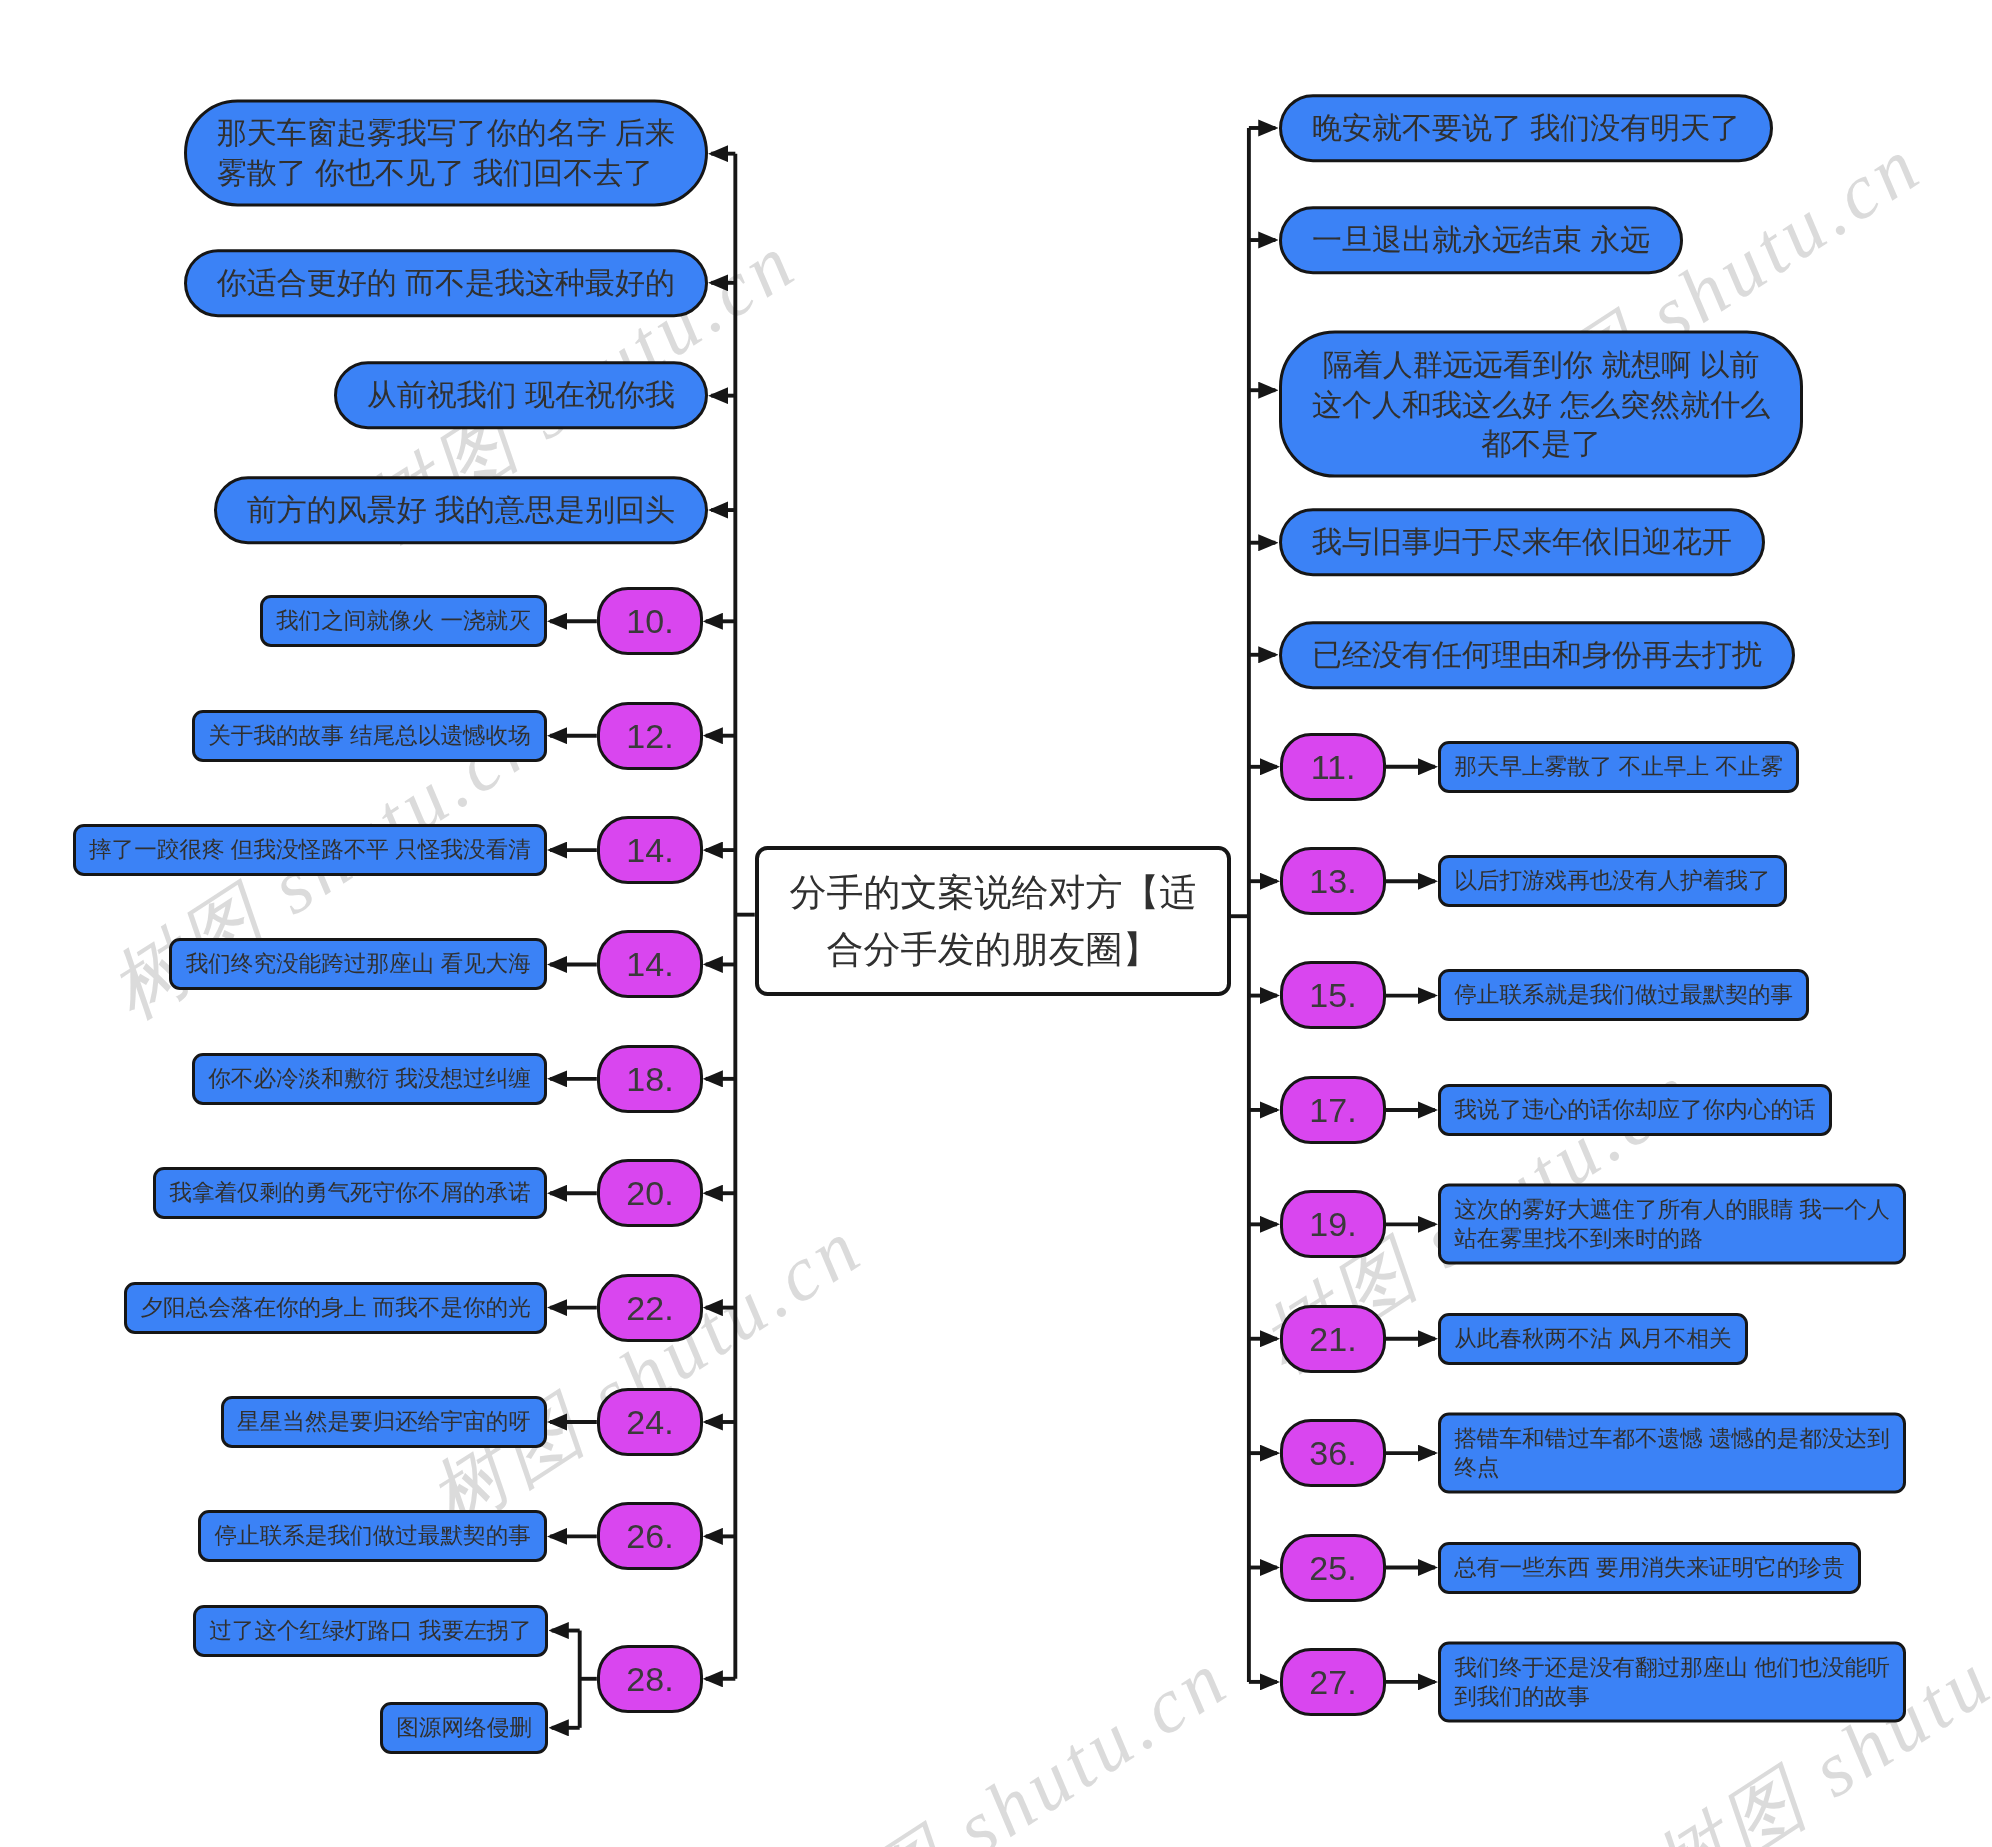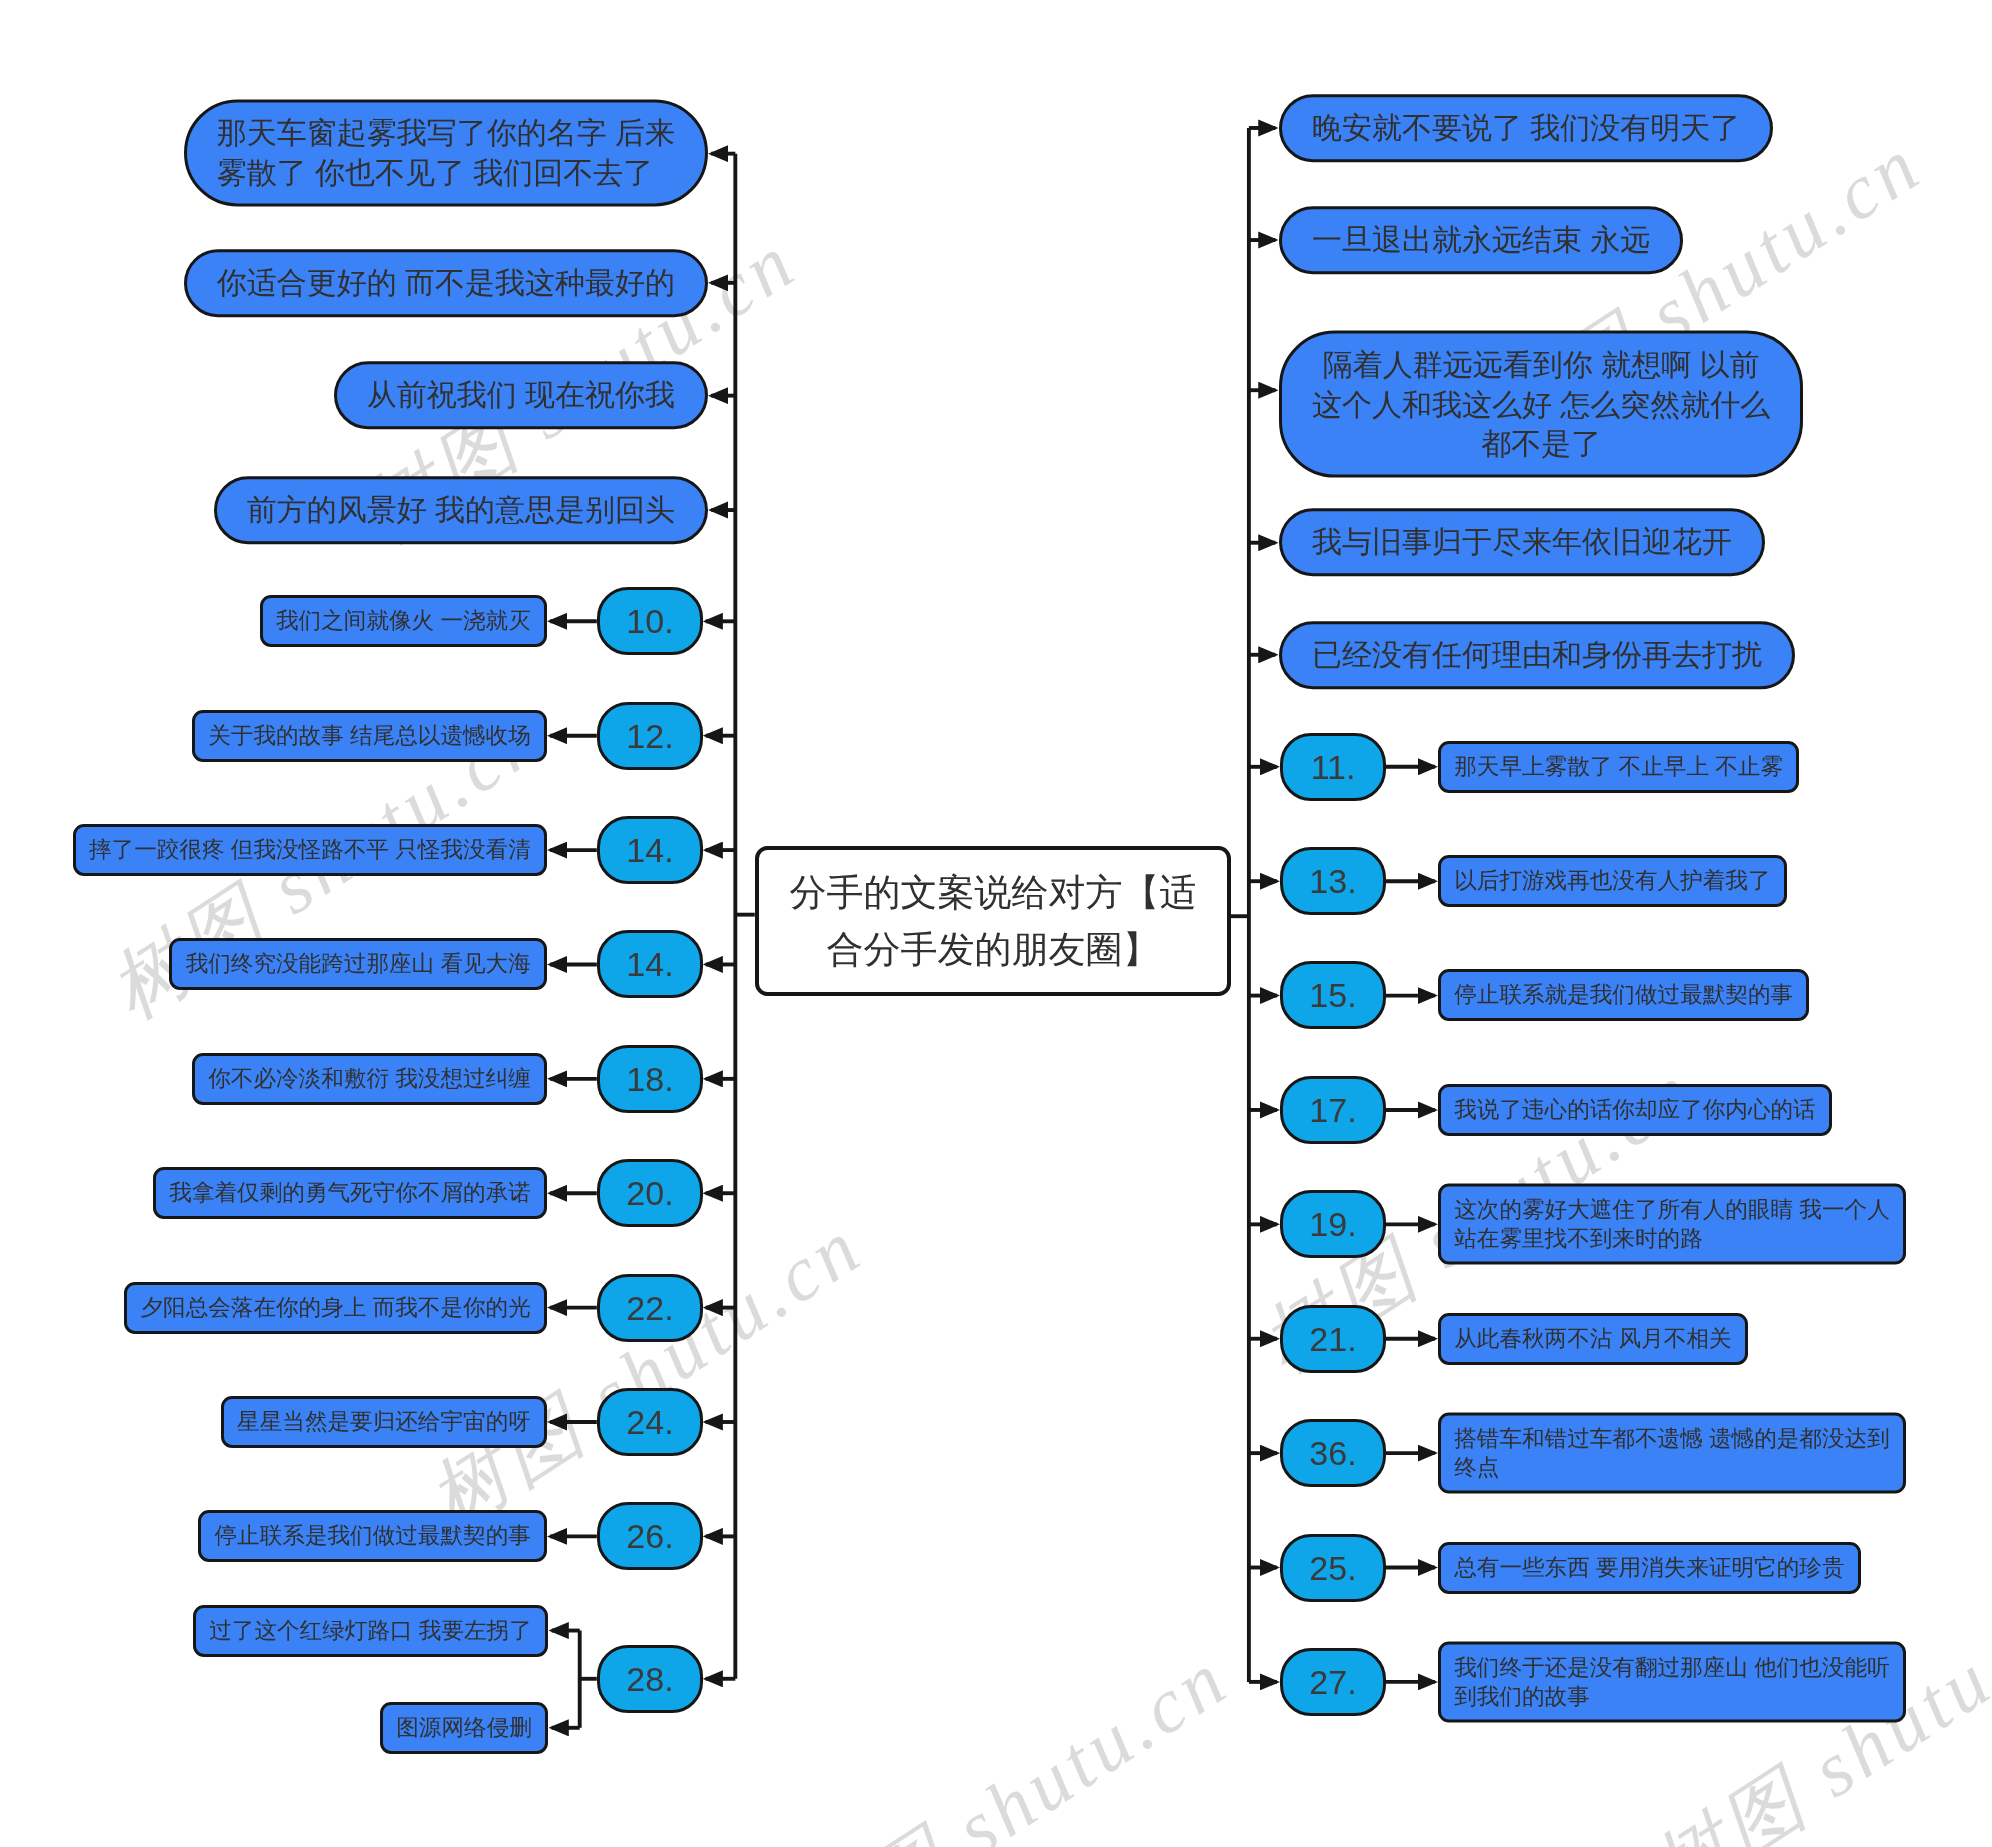--- a/index.html
+++ b/index.html
@@ -8,21 +8,21 @@
   .watermark{position:absolute;color:rgba(125,125,125,0.28);font-size:78px;
      font-family:"Liberation Serif",serif;font-style:italic;letter-spacing:5.4px;
      white-space:nowrap;transform:translate(-50%,-50%) rotate(-33deg);pointer-events:none;z-index:1;}
   svg.connectors{position:absolute;left:0;top:0;z-index:2;}
   .node{position:absolute;background:#3b82f6;color:#303030;white-space:pre-line;
      transform:translateY(-50%);box-sizing:border-box;z-index:3;}
   .pill{border:3.9px solid #161616;border-radius:56px;font-size:30px;line-height:1.32;padding:11px 30px;}
   .numbox{border:3.1px solid #161616;border-radius:11px;font-size:22.6px;line-height:1.28;padding:8.6px 13.2px;}
   .circle{position:absolute;border:3.9px solid #161616;border-radius:31px;width:106px;height:68px;
      display:flex;align-items:center;justify-content:center;font-size:34px;color:#3a3a3a;
-     background:#0ea5e9;transform:translateY(-50%);box-sizing:border-box;z-index:3;}
+     background:#d946ef;transform:translateY(-50%);box-sizing:border-box;z-index:3;}
   .center-node{position:absolute;border:4.7px solid #161616;border-radius:12.5px;width:476px;height:150px;
      display:flex;align-items:center;justify-content:center;text-align:center;font-size:37px;
      line-height:1.55;color:#303030;white-space:pre-line;box-sizing:border-box;background:#ffffff;z-index:4;}
 </style>
 </head>
 <body>
 
 <div class="stage">
   <svg class="connectors" id="connectors" width="1992" height="1848" viewBox="0 0 2560 2374">
     <defs>

